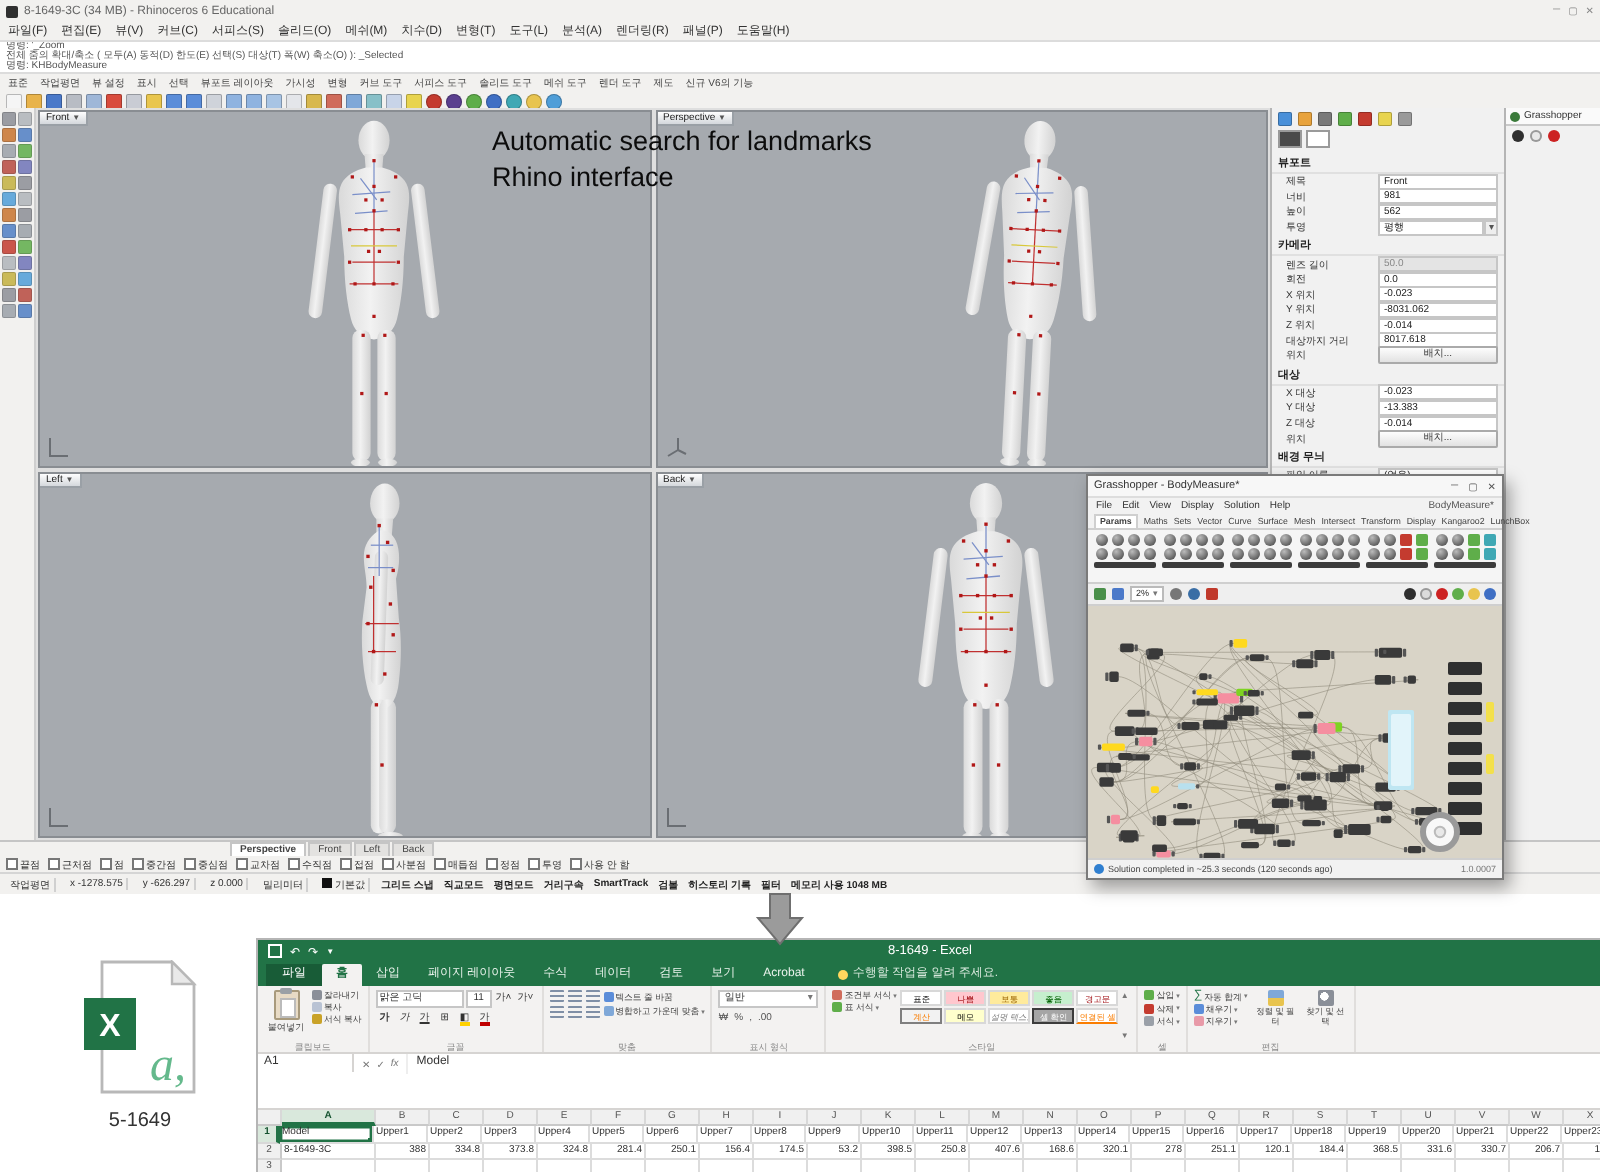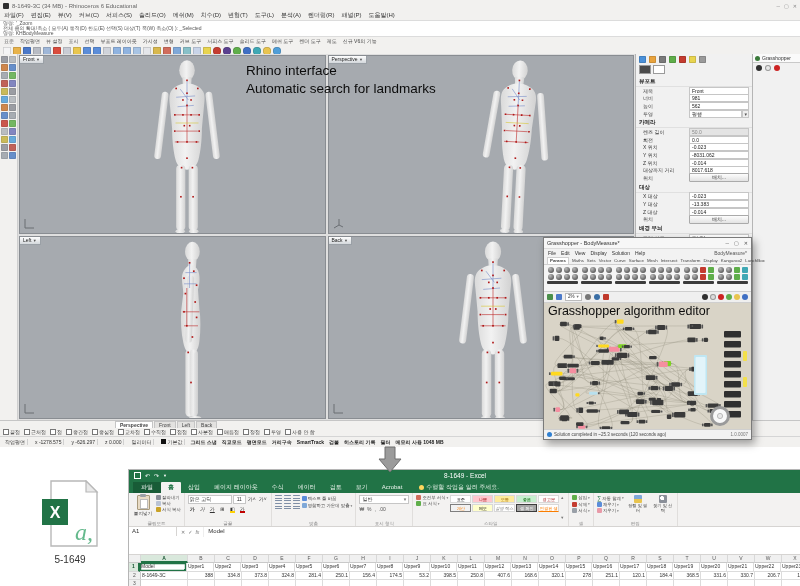--- a/index.html
+++ b/index.html
@@ -469,22 +469,22 @@
                 <rect x="56.8" y="160.8" width="2.4" height="2.4" fill="#b01818"></rect>
                 <rect x="39.8" y="203.8" width="2.4" height="2.4" fill="#b01818"></rect>
                 <rect x="57.8" y="203.8" width="2.4" height="2.4" fill="#b01818"></rect>
               </g>
             </svg>
           <svg class="vp-axis" width="12" height="12">
               <path d="M2,1 L2,10 L11,10" stroke="#6a6e73" stroke-width="1" fill="none"></path>
             </svg>
         </div>
         <div class="vp-annotation">
+          <div>Automatic search for  landmarks</div>
           <div>Rhino interface</div>
-          <div>Automatic search for  landmarks</div>
         </div>
       </div>
 
       <div class="r-props">
         <div id="props-tabicons">
             <span class="ptico" style="background: rgb(74, 144, 217);"></span>
             <span class="ptico" style="background: rgb(232, 163, 61);"></span>
             <span class="ptico" style="background: rgb(122, 122, 122);"></span>
             <span class="ptico" style="background: rgb(95, 174, 74);"></span>
             <span class="ptico" style="background: rgb(196, 59, 47);"></span>
@@ -805,21 +805,20 @@
       <span style="margin-left:auto;display:flex;gap:2px;">
         <span class="ghti" style="background:#2f2f2f;border-radius:50%"></span>
         <span class="ghti" style="background:#dcdcdc;border-radius:50%;box-shadow:inset 0 0 0 1px #999"></span>
         <span class="ghti" style="background:#cc2222;border-radius:50%"></span>
         <span class="ghti" style="background:#5fae4a;border-radius:50%"></span>
         <span class="ghti" style="background:#e8c44f;border-radius:50%"></span>
         <span class="ghti" style="background:#3f6fc4;border-radius:50%"></span>
       </span>
     </div>
     <div class="gh-canvas">
-      <div class="gh-annotation">Grasshopper algorithm editor</div>
       <svg id="gh-graph" width="205" height="132" viewBox="0 0 205 132">
           <g>
             <path d="M37.483396067043486,23.195990013748403 C51.483396067043486,23.195990013748403 135.59096915348943,22.937653275876144 149.59096915348943,22.937653275876144" stroke="#8f8a7c" stroke-width="0.35" fill="none" opacity="0.85"></path>
             <path d="M64.98098638326907,43.07366533278193 C78.98098638326907,43.07366533278193 43.713145281054615,125.35031252161149 57.713145281054615,125.35031252161149" stroke="#8f8a7c" stroke-width="0.35" fill="none" opacity="0.85"></path>
             <path d="M85.4784164789498,119.58555142864843 C99.4784164789498,119.58555142864843 58.95812037818047,52.35052748157202 72.95812037818047,52.35052748157202" stroke="#8f8a7c" stroke-width="0.35" fill="none" opacity="0.85"></path>
             <path d="M128.97178274065806,85.54032561371118 C142.97178274065806,85.54032561371118 87.82767511616818,74.5817671982021 101.82767511616818,74.5817671982021" stroke="#8f8a7c" stroke-width="0.35" fill="none" opacity="0.85"></path>
             <path d="M66.27739241452767,125.35031252161149 C80.27739241452767,125.35031252161149 16.906490338457047,23.195990013748403 30.906490338457047,23.195990013748403" stroke="#8f8a7c" stroke-width="0.35" fill="none" opacity="0.85"></path>
             <path d="M93.43521312877313,111.4769728919384 C107.43521312877313,111.4769728919384 9.805439958258273,62.67277385907842 23.805439958258273,62.67277385907842" stroke="#8f8a7c" stroke-width="0.35" fill="none" opacity="0.85"></path>
             <path d="M117.09525900198858,97.630108133019 C131.09525900198858,97.630108133019 133.20563418381178,66.03658750678254 147.20563418381178,66.03658750678254" stroke="#8f8a7c" stroke-width="0.35" fill="none" opacity="0.85"></path>
             <path d="M99.08424953887437,90.5161954579019 C113.08424953887437,90.5161954579019 20.335405602276055,107.29886509934387 34.335405602276055,107.29886509934387" stroke="#8f8a7c" stroke-width="0.35" fill="none" opacity="0.85"></path>

